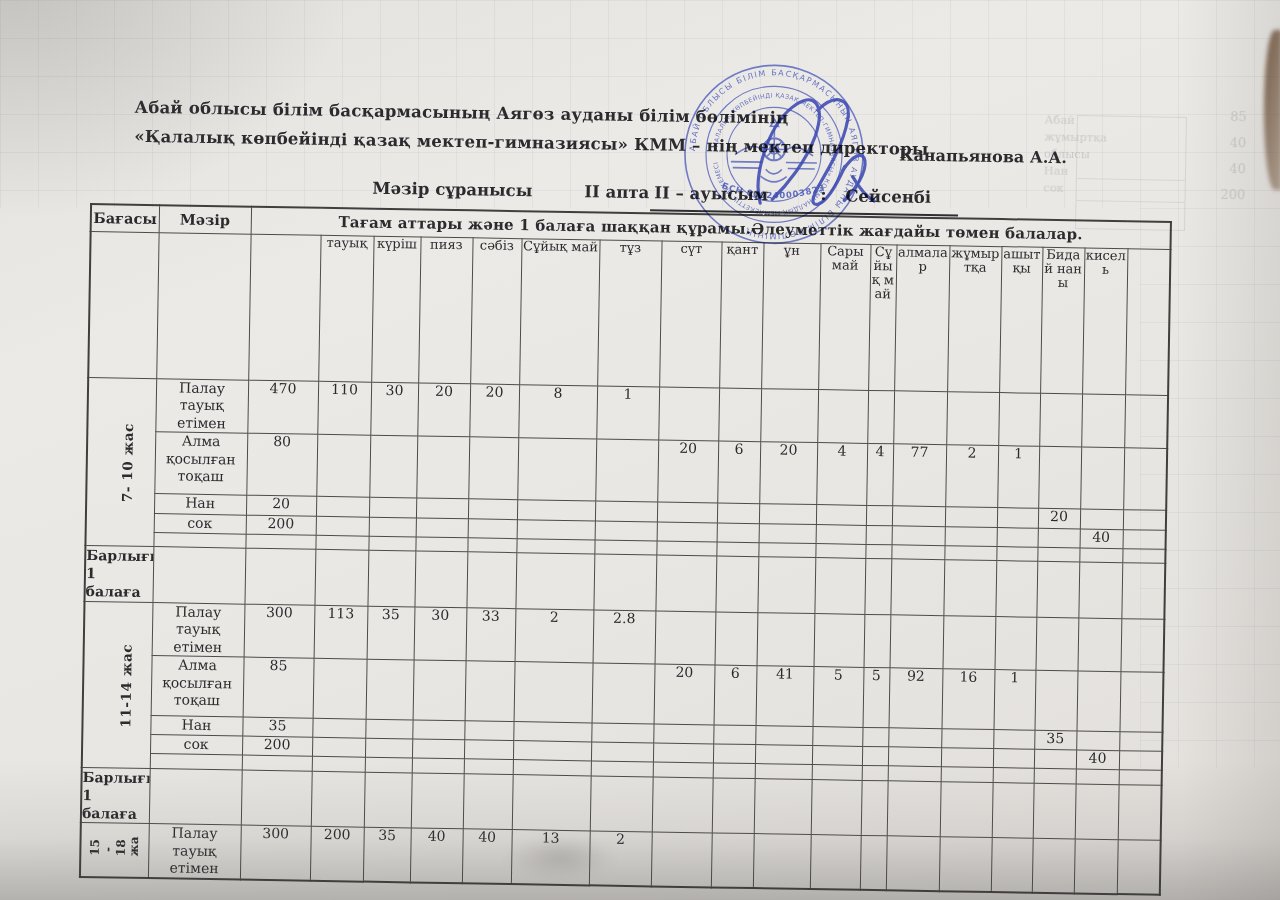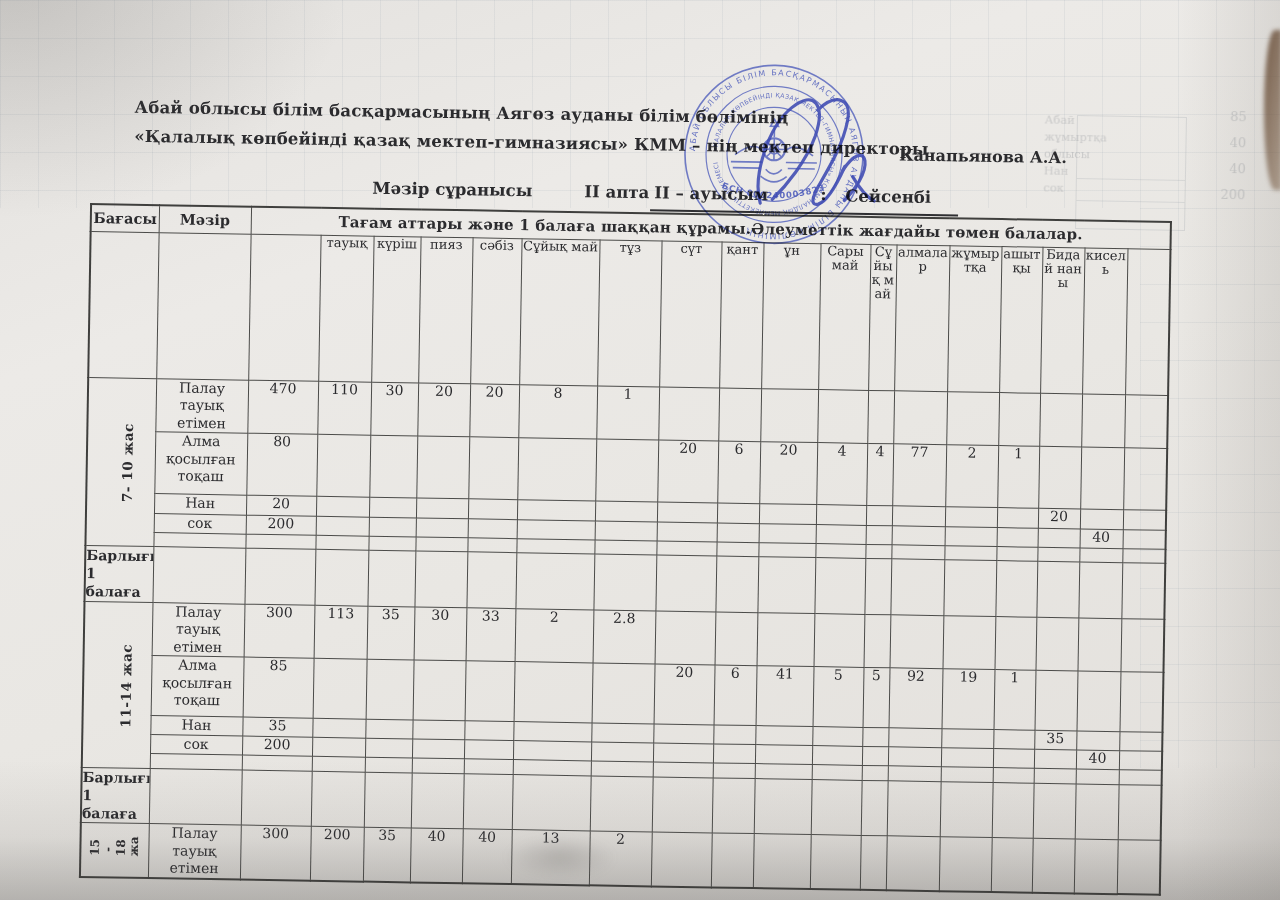--- a/index.html
+++ b/index.html
@@ -322,21 +322,21 @@
             <td class="vcell"></td>
             <td class="vcell"></td>
             <td class="vcell"></td>
             <td class="vcell"></td>
             <td class="vcell">20</td>
             <td class="vcell">6</td>
             <td class="vcell">41</td>
             <td class="vcell">5</td>
             <td class="vcell">5</td>
             <td class="vcell">92</td>
-            <td class="vcell">19</td>
+            <td class="vcell">16</td>
             <td class="vcell">1</td>
             <td class="vcell"></td>
             <td class="vcell"></td>
             <td class="vcell"></td>
           </tr>
       <tr class="r18">
         <td class="meal">Нан</td>
       <td class="vcell">35</td>
             <td class="vcell"></td>
             <td class="vcell"></td>

